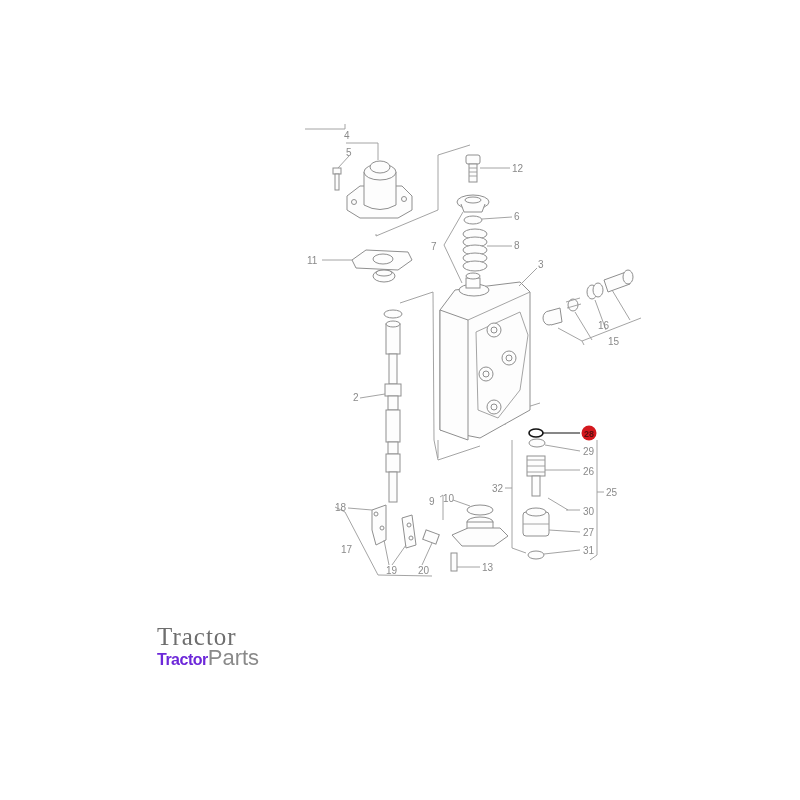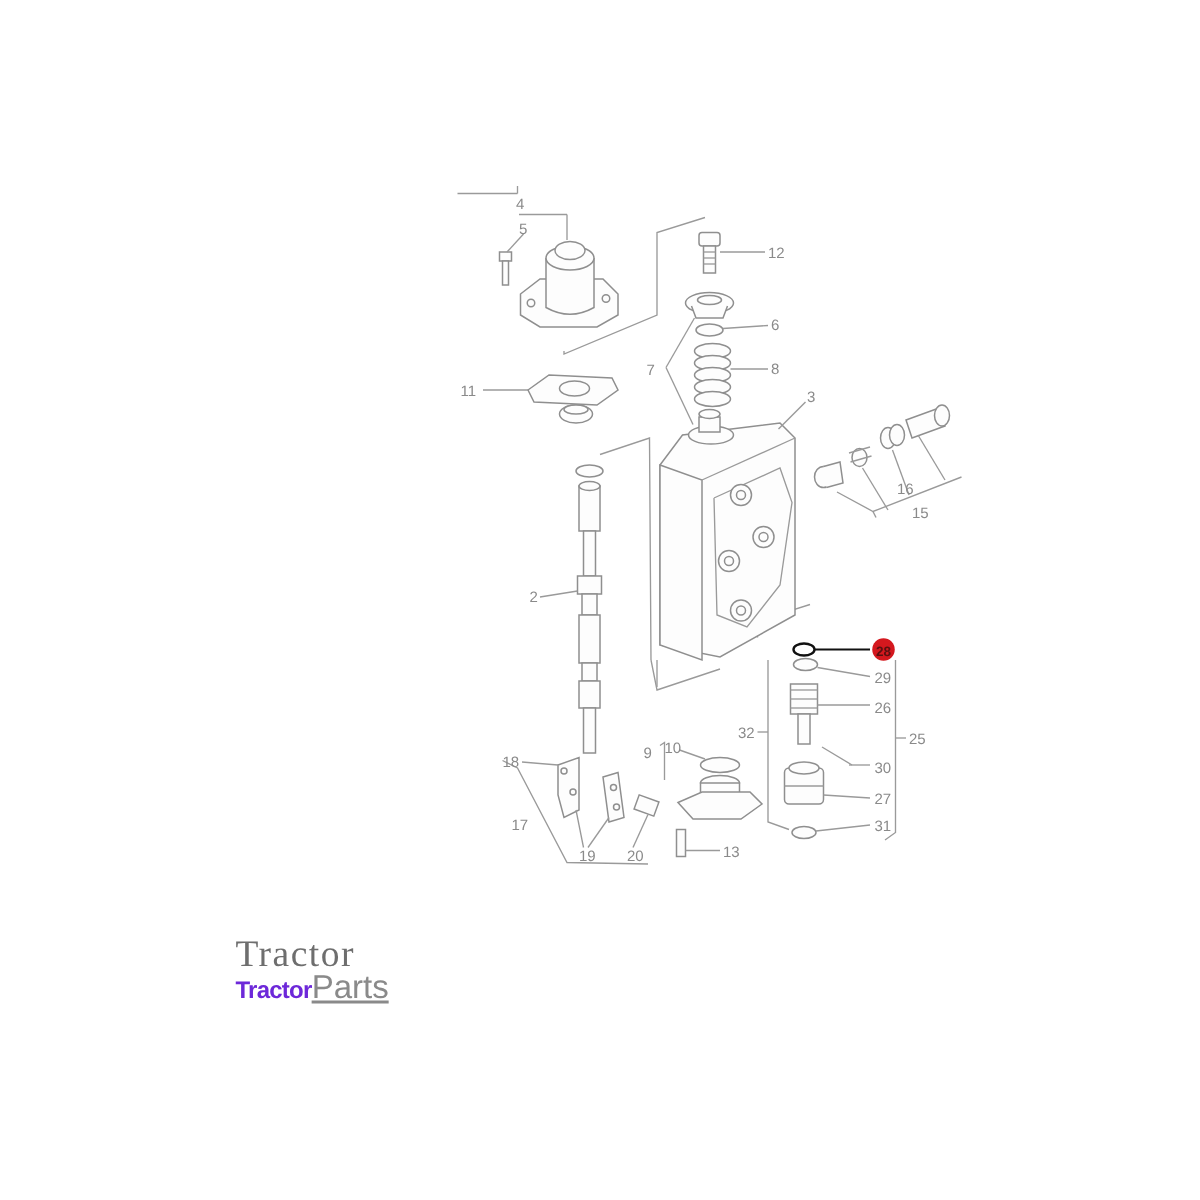--- a/index.html
+++ b/index.html
@@ -5,21 +5,21 @@
   html,body{margin:0;padding:0;background:#ffffff;}
   body{width:800px;height:800px;position:relative;overflow:hidden;font-family:"Liberation Sans",sans-serif;}
   #diagram{position:absolute;left:0;top:0;width:800px;height:800px;}
   .lbl{font-family:"Liberation Sans",sans-serif;font-size:10px;fill:#8a8a8a;}
   .ln{stroke:#9a9a9a;stroke-width:0.9;fill:none;}
   .pt{stroke:#8f8f8f;stroke-width:1;fill:#fdfdfd;}
   .logo{position:absolute;left:157px;top:624px;line-height:1;}
   .logo-top{font-family:"Liberation Serif",serif;font-size:25px;color:#6e6e6e;letter-spacing:1px;font-weight:normal;}
   .logo-bottom{margin-top:-2px;white-space:nowrap;}
   .logo-red{font-family:"Liberation Sans",sans-serif;font-weight:bold;font-size:16px;color:#6d28d9;letter-spacing:-0.5px;}
-  .logo-grey{font-family:"Liberation Sans",sans-serif;font-size:22px;color:#8a8a8a;text-decoration:underline;}
+  .logo-grey{font-family:"Liberation Sans",sans-serif;font-size:22px;color:#8a8a8a;}
 </style>
 </head>
 <body>
 
 <svg id="diagram" viewBox="0 0 800 800" xmlns="http://www.w3.org/2000/svg">
 
   <g>
     <line class="ln" x1="305" y1="129" x2="345" y2="129"></line>
     <line class="ln" x1="345" y1="129" x2="345" y2="124"></line>
   </g>

